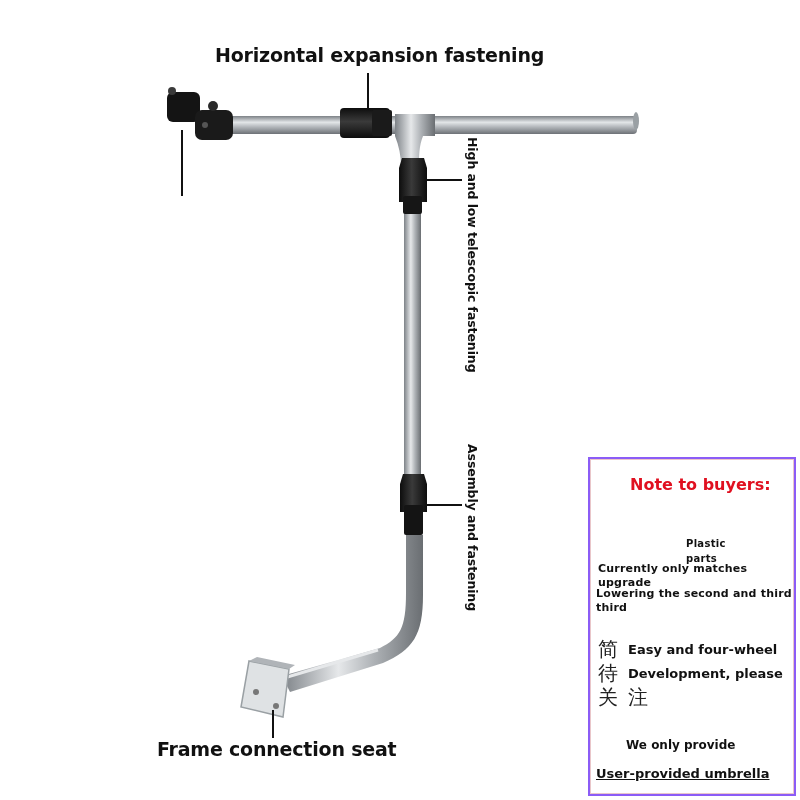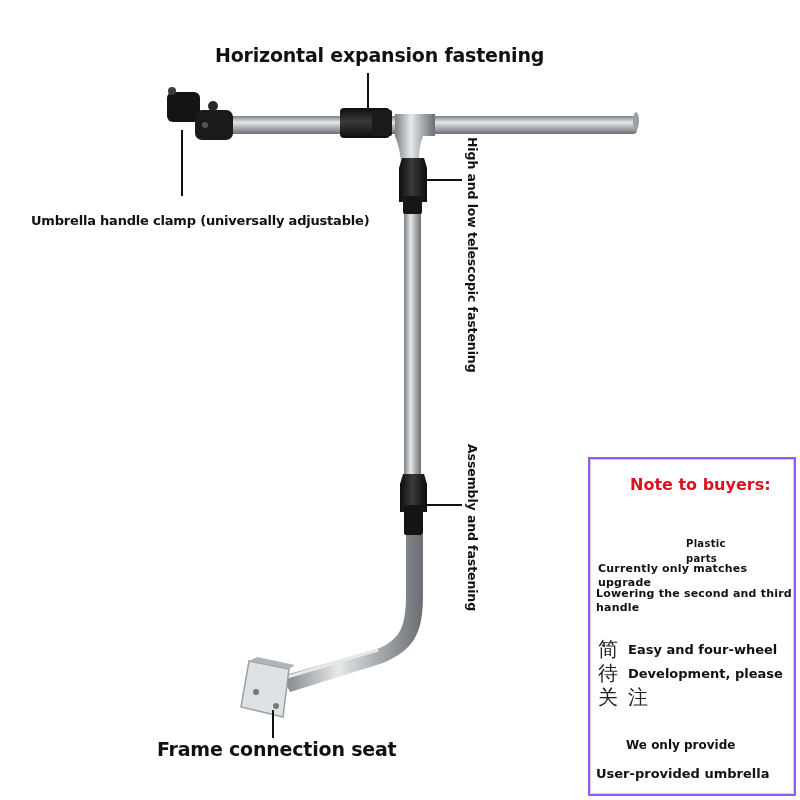--- a/index.html
+++ b/index.html
@@ -32,21 +32,21 @@
     .nl-rounds { left: 6px; top: 142px; font-size: 11px; letter-spacing: 0.2px; }
 
     .cjk { position: absolute; font-family: "DejaVu Serif", serif; font-size: 20px; color: #222; font-weight: normal; line-height: 24px; }
     .cjk-1 { left: 8px; top: 178px; }
     .cjk-2 { left: 8px; top: 202px; }
     .cjk-3 { left: 8px; top: 226px; }
     .cjk-4 { left: 38px; top: 226px; }
     .nl-easy { left: 38px; top: 183px; font-size: 13px; }
     .nl-dev { left: 38px; top: 207px; font-size: 13px; }
     .nl-only { left: 6px; top: 279px; font-size: 12px; margin-left: 30px; }
-    .nl-user { left: 6px; top: 307px; font-size: 13px; }
+    .nl-user { left: 6px; top: 307px; font-size: 13px; text-decoration: underline; }
   </style>
 </head>
 <body>
 
 <div class="stage">
 
   <svg class="product" width="800" height="800" viewBox="0 0 800 800">
     <defs>
       <linearGradient id="pipeH" x1="0" y1="0" x2="0" y2="1">
         <stop offset="0" stop-color="#7d8287"></stop>
@@ -111,33 +111,32 @@
     <g stroke="#111" stroke-width="2">
       <line x1="368" y1="73" x2="368" y2="110"></line>
       <line x1="182" y1="130" x2="182" y2="196"></line>
       <line x1="425" y1="180" x2="462" y2="180"></line>
       <line x1="426" y1="505" x2="462" y2="505"></line>
       <line x1="273" y1="710" x2="273" y2="738"></line>
     </g>
   </svg>
 
   <div class="label label-top">Horizontal expansion fastening</div>
-  <div class="label label-clamp">Umbrella handle clamp (universally adjustable)</div>
   <div class="vlabel vlabel-tele">High and low telescopic fastening</div>
   <div class="vlabel vlabel-assembly">Assembly and fastening</div>
   <div class="label label-seat">Frame connection seat</div>
 
   <div class="note-box">
     <div class="note-title">Note to buyers:</div>
     <div class="note-line nl-plastic1">Plastic</div>
     <div class="note-line nl-plastic2">parts</div>
     <div class="note-line nl-current">Currently only matches</div>
     <div class="note-line nl-upgrade">upgrade</div>
     <div class="note-line nl-lower">Lowering the second and third</div>
-    <div class="note-line nl-rounds">handle</div>
+    <div class="note-line nl-rounds">third</div>
 
     <div class="cjk cjk-1">简</div>
     <div class="cjk cjk-2">待</div>
     <div class="cjk cjk-3">关</div>
     <div class="cjk cjk-4">注</div>
     <div class="note-line nl-easy">Easy and four-wheel</div>
     <div class="note-line nl-dev">Development, please</div>
 
     <div class="note-line nl-only">We only provide</div>
     <div class="note-line nl-user">User-provided umbrella</div>

